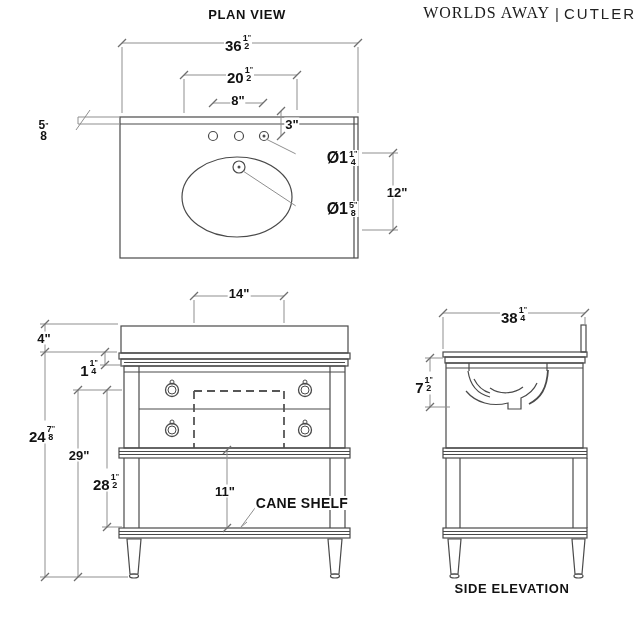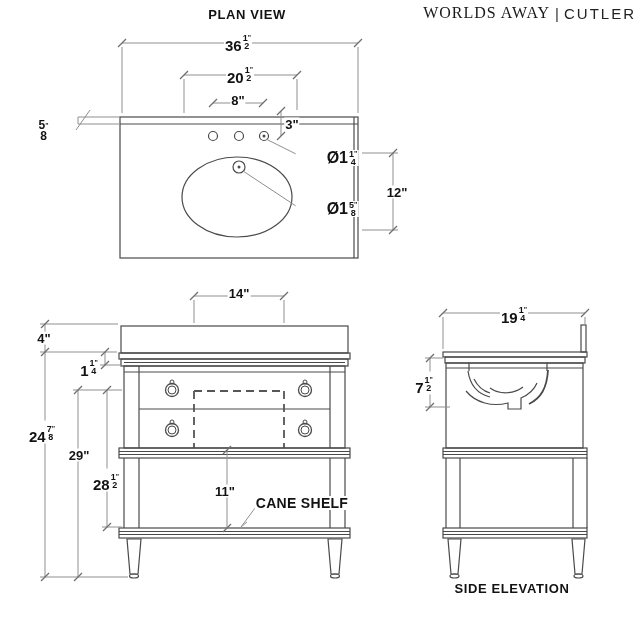--- a/index.html
+++ b/index.html
@@ -272,21 +272,21 @@
   <span class="whole">28</span>
       <span class="frac">
         <span class="fnum"><span>1</span><span class="unit">"</span></span>
         <span class="fden">2</span>
       </span>
 </div>
 <div class="lbl" style="left:225px;top:491px">11"</div>
 <div class="lbl note" style="left:302px;top:503px">CANE SHELF</div>
 
 <div class="lbl" style="left:514px;top:313px">
-  <span class="whole">19</span>
+  <span class="whole">38</span>
       <span class="frac">
         <span class="fnum"><span>1</span><span class="unit">"</span></span>
         <span class="fden">4</span>
       </span>
 </div>
 <div class="lbl" style="left:424px;top:383px">
   <span class="whole">7</span>
       <span class="frac">
         <span class="fnum"><span>1</span><span class="unit">"</span></span>
         <span class="fden">2</span>

